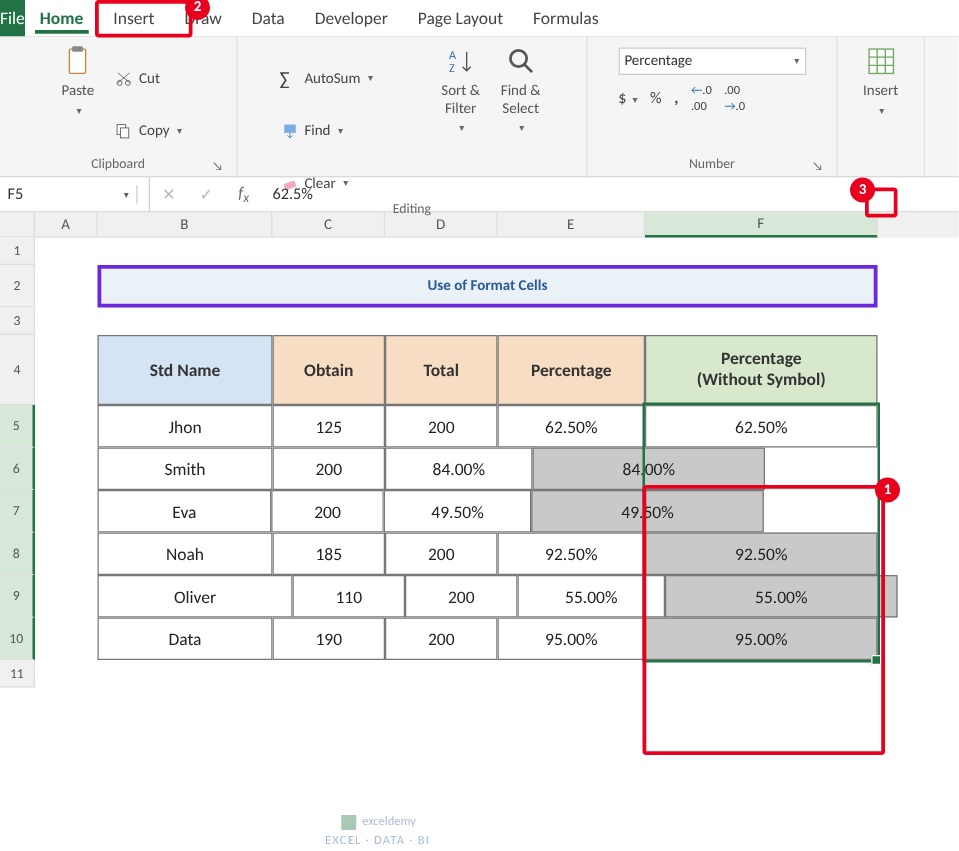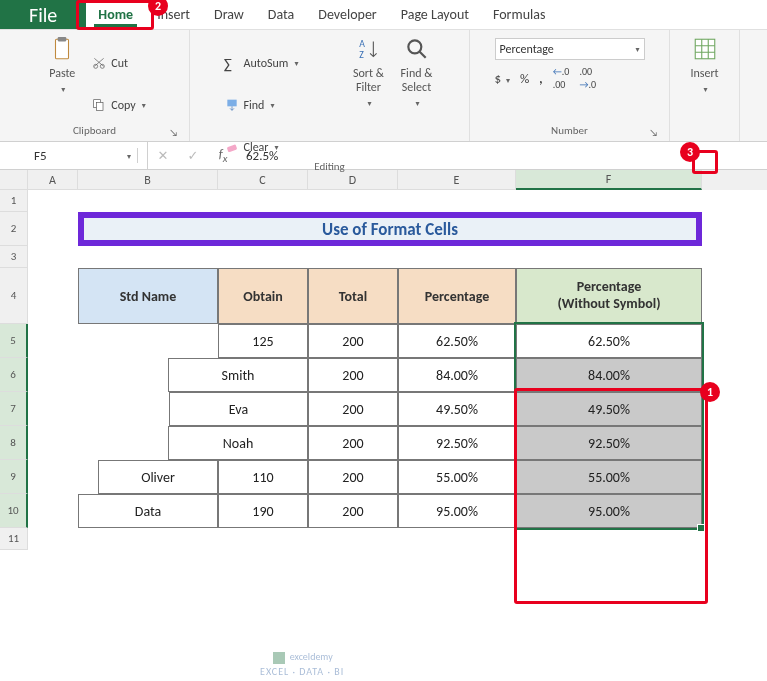--- a/index.html
+++ b/index.html
@@ -1,21 +1,21 @@
 <!DOCTYPE html>
 <html><head>
 <meta charset="utf-8">
 <style>
 * { box-sizing: border-box; margin: 0; padding: 0; font-family: "Segoe UI", Calibri, sans-serif; }
 body { background: #fff; width: 767px; height: 681px; overflow: hidden; position: relative; font-size: 13px; color: #333; }
 
 
 .ribbon { background: #fff; }
 .tabs { display: flex; align-items: stretch; height: 30px; border-bottom: 1px solid #e0e0e0; }
-.tab-file { background: #217346; color: #fff; padding: 0 29px; display: flex; align-items: center; font-size: 20px; }
+.tab-file { background: #217346; color: #fff; padding: 0 0; display: flex; align-items: center; font-size: 14px; }
 .tab { padding: 0 12px; display: flex; align-items: center; color: #444; font-size: 14px; position: relative; }
 .tab.active { color: #217346; font-weight: 600; }
 .tab.active::after { content: ""; position: absolute; left: 8px; right: 8px; bottom: 2px; height: 3px; background: #217346; }
 
 
 .ribbon-body { display: flex; height: 112px; border-bottom: 1px solid #d0d0d0; background: #f5f5f5; }
 .rgroup { border-right: 1px solid #e0e0e0; padding: 4px 8px 0; display: flex; flex-direction: column; justify-content: space-between; align-items: center; }
 .rgroup-inner { display: flex; gap: 6px; }
 .rgroup-label { font-size: 11px; color: #666; padding: 2px 0 4px; width:100%; text-align:center; position:relative;}
 .dlaunch { position:absolute; right:0; bottom:2px; width:14px;height:14px; font-size:10px; color:#666; display:flex;align-items:center;justify-content:center;}
@@ -28,42 +28,42 @@
 .numfmt { width:150px; height:22px; border:1px solid #ccc; background:#fff; display:flex;align-items:center; padding:0 4px; font-size:12px; }
 .numfmt .drop{ margin-left:auto;}
 .numrow{ display:flex; gap:10px; align-items:center; height:24px; color:#444; font-size:13px;}
 
 
 .callout { position:absolute; border:3px solid #e8001e; border-radius:3px; z-index:40; }
 .cnum { position:absolute; width:20px;height:20px;border-radius:50%; background:#e8001e; color:#fff; font-weight:bold; font-size:12px; display:flex;align-items:center;justify-content:center; z-index:50;}
 
 
 .fbar { display:flex; align-items:center; height:28px; border-bottom:1px solid #d0d0d0; background:#fff; }
-.namebox{ width:110px; border-right:1px solid #d0d0d0; padding:0 6px; display:flex;align-items:center; justify-content:space-between; font-size:13px;margin-left:28px;}
+.namebox{ width:110px; border-right:1px solid #d0d0d0; padding:0 6px; display:flex;align-items:center; justify-content:space-between; font-size:13px;}
 .fbar .fxbtn{ width:30px; text-align:center; color:#666;}
 .fbar .fxinput{ flex:1; padding:0 8px; font-size:13px;}
 
 
 .grid { display:flex; }
 .rowhdrs { width:28px; }
 .colhdrs { display:flex; height:20px; background:#f0f0f0;}
 .ch{ border-right:1px solid #ddd; border-bottom:1px solid #ddd; text-align:center; font-size:12px; color:#555; display:flex;align-items:center;justify-content:center;}
 .ch.sel{ background:#d8e8d8; border-bottom:2px solid #217346;}
 .rh{ height:34px; border-bottom:1px solid #ddd; border-right:1px solid #ddd; background:#f0f0f0; font-size:11px; color:#555; display:flex;align-items:center;justify-content:center;}
 .rh.small{height:22px;}
 .rh.sel{background:#d8e8d8; border-right:2px solid #217346;}
 .corner{width:28px;height:20px;background:#f0f0f0;border-right:1px solid #ddd;border-bottom:1px solid #ddd;}
 
 .sheet{ position:relative; flex:1;}
 .colw-a{width:50px;} .colw-b{width:140px;} .colw-c{width:90px;} .colw-d{width:90px;} .colw-e{width:118px;} .colw-f{width:186px;}
 
 
 .celltable{position:absolute; left:50px; top:0;}
-.titlecell{ width:624px; height:34px; background:#eaf1f7; border:6px solid #6d28d9; display:flex;align-items:center;justify-content:center; color:#2a5a9c; font-weight:bold; font-size:17px;}
-.thr{display:flex;justify-content:flex-end;}
+.titlecell{ width:624px; height:34px; background:#eaf1f7; border:3px solid #6d28d9; display:flex;align-items:center;justify-content:center; color:#2a5a9c; font-weight:bold; font-size:12px;}
+.thr{display:flex;}
 .th,.td{ border:1px solid #777; display:flex;align-items:center;justify-content:center; font-size:14px;}
 .th{ height:56px; font-weight:bold; color:#333;}
 .td{ height:34px; color:#222; background:#fff;}
 .th.bcol{background:#d4e4f4;width:140px;}
 .th.ccol{background:#f6ddc4;width:90px;}
 .th.dcol{background:#f6ddc4;width:90px;}
 .th.ecol{background:#f6ddc4;width:118px;}
 .th.fcol{background:#d8e8cc;width:186px; flex-direction:column; line-height:1.2;}
 .td.fcol{background:#c9c9c9;}
 .td.fcol.first{background:#fff;}
@@ -248,45 +248,47 @@
        <div class="th dcol">Total</div>
        <div class="th ecol">Percentage</div>
        <div class="th fcol">
             <span>Percentage</span>
             <span>(Without Symbol)</span>
           </div>
      </div>
 
      <div id="datarows">
           <div class="thr">
+            <div class="td" style="width:140px">Jhon</div>
             <div class="td" style="width:90px">125</div>
             <div class="td" style="width:90px">200</div>
             <div class="td" style="width:118px">62.50%</div>
             <div class="td fcol first" style="width:186px">62.50%</div>
           </div>
           <div class="thr">
             <div class="td" style="width:140px">Smith</div>
             <div class="td" style="width:90px">200</div>
             <div class="td" style="width:118px">84.00%</div>
             <div class="td fcol" style="width:186px">84.00%</div>
           </div>
           <div class="thr">
             <div class="td" style="width:139px">Eva</div>
             <div class="td" style="width:90px">200</div>
             <div class="td" style="width:118px">49.50%</div>
             <div class="td fcol" style="width:186px">49.50%</div>
           </div>
           <div class="thr">
             <div class="td" style="width:140px">Noah</div>
+            <div class="td" style="width:90px">185</div>
             <div class="td" style="width:90px">200</div>
             <div class="td" style="width:118px">92.50%</div>
             <div class="td fcol" style="width:186px">92.50%</div>
           </div>
           <div class="thr">
-            <div class="td" style="width:120px">Oliver</div>
+            <div class="td" style="width:156px">Oliver</div>
             <div class="td" style="width:90px">110</div>
             <div class="td" style="width:90px">200</div>
             <div class="td" style="width:118px">55.00%</div>
             <div class="td fcol" style="width:186px">55.00%</div>
           </div>
           <div class="thr">
             <div class="td" style="width:140px">Data</div>
             <div class="td" style="width:90px">190</div>
             <div class="td" style="width:90px">200</div>
             <div class="td" style="width:118px">95.00%</div>

